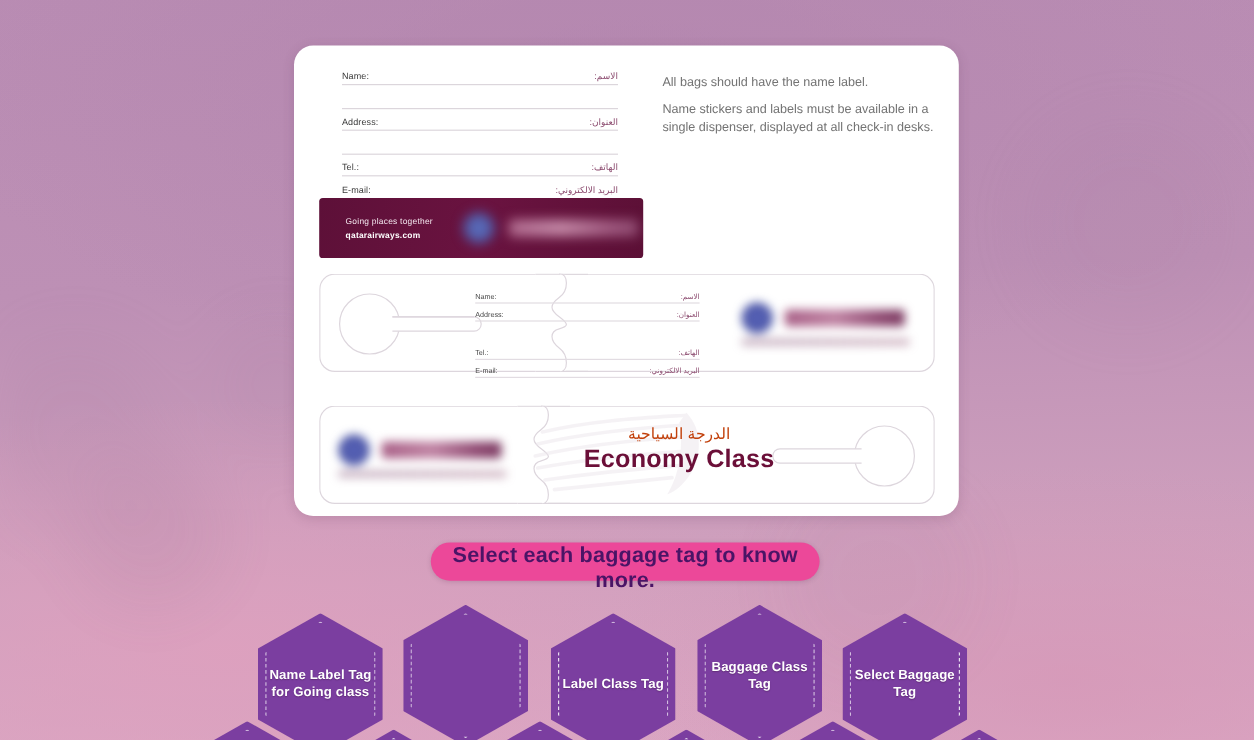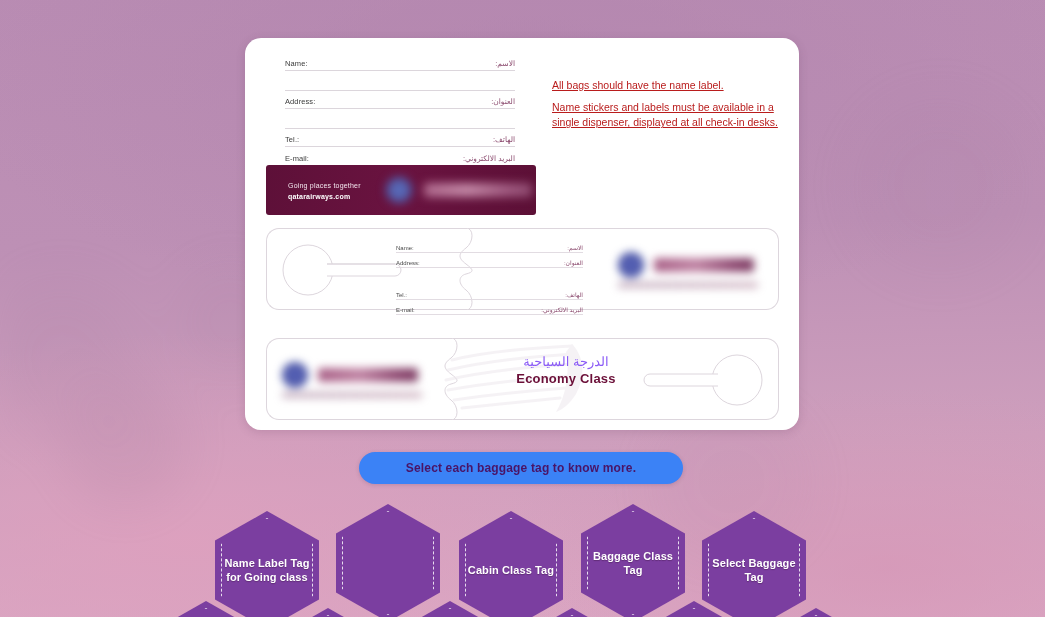--- a/index.html
+++ b/index.html
@@ -100,24 +100,23 @@
   }
   #banner .logo-blur .wordmark {
     position: absolute; left: 38px; top: 6px;
     width: 108px; height: 14px; border-radius: 3px;
     background: linear-gradient(90deg,#b06a8e 0%, #c58aa8 40%, #a05a80 78%, #8e4a70 100%);
   }
 
   
   #info-text {
     position: absolute;
-    left: 307px; top: 40px;
+    left: 307px; top: 24px;
     width: 240px;
-    color: #b91c1c;
-    text-decoration: underline;
+    color: #737373;
   }
   #info-text p { font-size: 10.5px; line-height: 1.45; margin-bottom: 7px; }
 
   
   .tag-row {
     position: absolute;
     left: 21px;
     width: 513px;
     height: 82px;
   }
@@ -188,46 +187,46 @@
   }
 
   
   .class-center {
     position: absolute;
     left: 205px; top: 16px;
     width: 190px;
     text-align: center;
   }
   .class-ar {
-    font-size: 13px; color: #8b5cf6; direction: rtl;
+    font-size: 13px; color: #c2410c; direction: rtl;
     line-height: 1.25; letter-spacing: .3px;
   }
   .class-en {
-    font-size: 13px; font-weight: 700; color: #6b0f38;
+    font-size: 21px; font-weight: 700; color: #6b0f38;
     letter-spacing: .2px; margin-top: 1px;
   }
   .watermark {
     position: absolute;
     left: 178px; top: 4px;
     width: 180px; height: 74px;
     opacity: .5;
     pointer-events: none;
   }
 
   
   #select-btn {
     position: absolute;
     left: 359px; top: 452px;
     width: 324px; height: 32px;
-    background: #3b82f6;
+    background: #ec4899;
     border: none;
     border-radius: 18px;
     color: #4a1466;
     font-family: "Liberation Sans", sans-serif;
-    font-size: 12px;
+    font-size: 18px;
     font-weight: 700;
     letter-spacing: .15px;
     cursor: pointer;
     box-shadow: 0 1px 4px rgba(80,40,75,.2);
   }
 
   
   #hex-grid {
     position: absolute;
     left: 0; top: 498px;
@@ -422,21 +421,21 @@
   </div>
 
   <div class="hex" style="left:336px; top:6px">
     <div class="shape"></div>
     <div class="dash"></div>
   </div>
 
   <div class="hex" style="left:459px; top:13px">
     <div class="shape"></div>
     <div class="dash"></div>
-    <div class="txt">Cabin Class Tag</div>
+    <div class="txt">Label Class Tag</div>
   </div>
 
   <div class="hex" style="left:581px; top:6px">
     <div class="shape"></div>
     <div class="dash"></div>
     <div class="txt">Baggage Class Tag</div>
   </div>
 
   <div class="hex" style="left:702px; top:13px">
     <div class="shape"></div>

